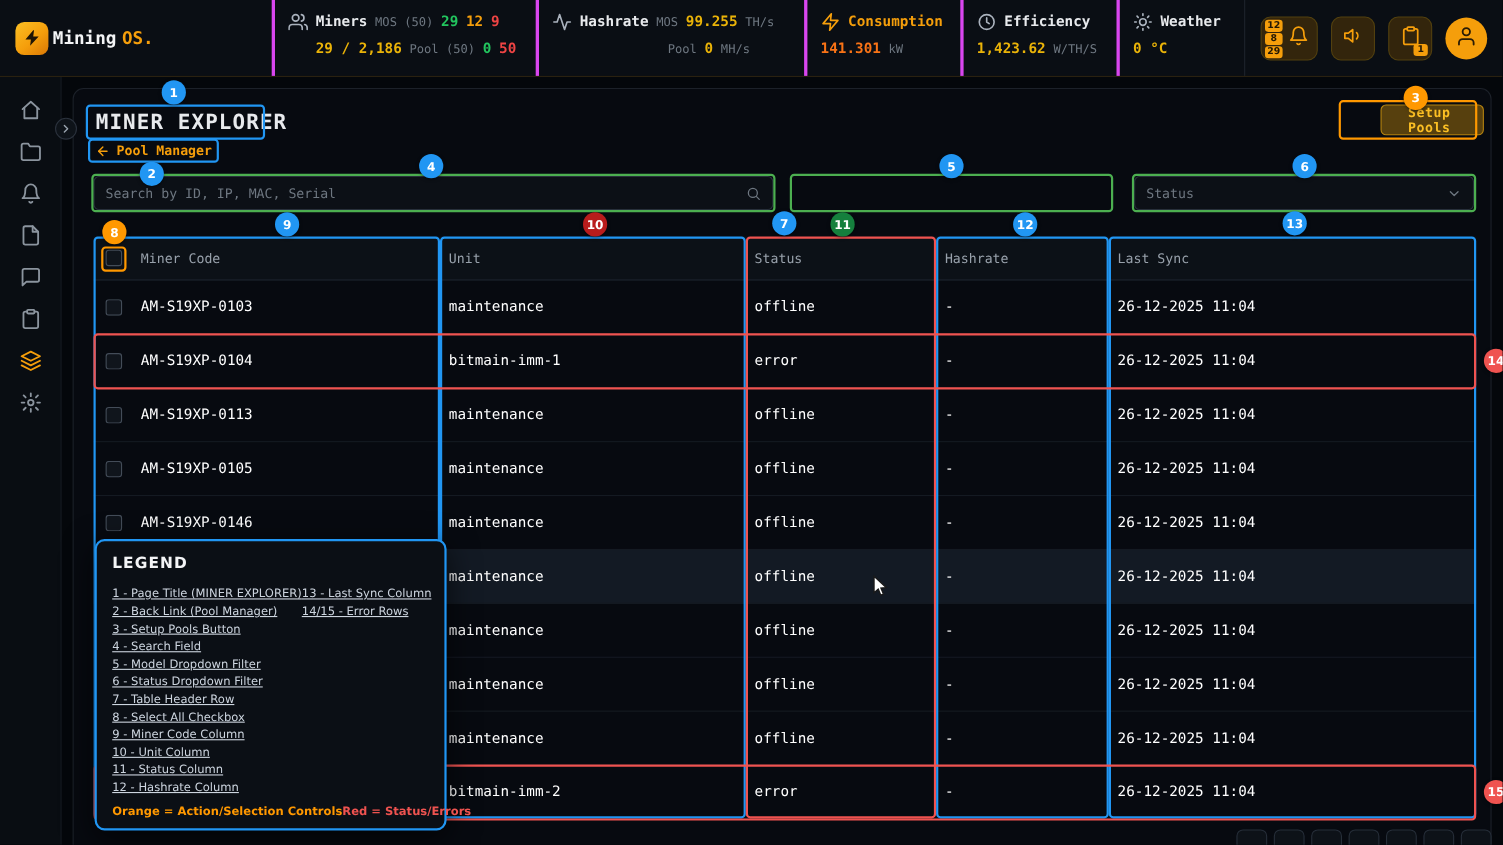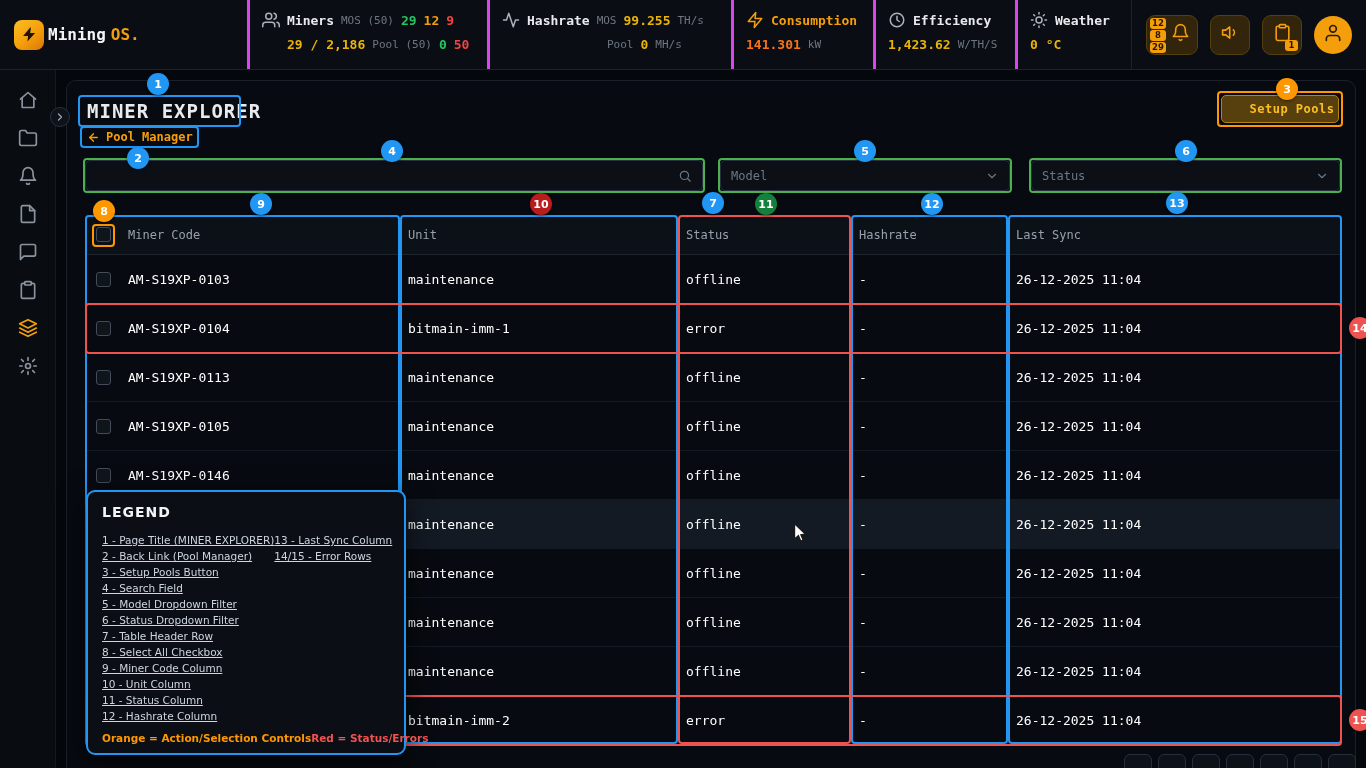--- a/index.html
+++ b/index.html
@@ -43,21 +43,21 @@
   .sb-item svg { width:20px; height:20px; }
   .sb-item.active { color:#f59e0b; }
   .sidebar-toggle { position:absolute; left:50px; top:107px; width:20px; height:20px; border-radius:50%; background:#0e1319; border:1px solid #2b323d; color:#9aa4af; display:flex; align-items:center; justify-content:center; z-index:35; cursor:pointer; }
   .sidebar-toggle svg { width:12px; height:12px; }
 
   
   .panel { position:absolute; left:66px; top:80px; width:1290px; height:700px; background:#070a10; border:1px solid #1c2129; border-radius:10px; z-index:1; }
   .page-title { position:absolute; left:87px; top:100px; font-size:19px; font-weight:bold; letter-spacing:1px; color:#e8eaed; z-index:2; }
   .back-link { position:absolute; left:87px; top:130px; display:flex; align-items:center; gap:6px; color:#f59e0b; font-size:12px; font-weight:bold; z-index:2; cursor:pointer; }
   .back-link svg { width:13px; height:13px; }
-  .setup-btn { position:absolute; left:1221px; top:95px; width:118px; height:28px; background:#57400e; border:1px solid #b5830f; border-radius:5px; color:#fbbf24; font-size:12px; font-weight:bold; display:flex; align-items:center; justify-content:center; z-index:2; cursor:pointer; letter-spacing:.5px;padding-left:24px; }
+  .setup-btn { position:absolute; left:1255px; top:95px; width:94px; height:28px; background:#57400e; border:1px solid #b5830f; border-radius:5px; color:#fbbf24; font-size:12px; font-weight:bold; display:flex; align-items:center; justify-content:center; z-index:2; cursor:pointer; letter-spacing:.5px;padding-left:24px; }
   .filter { position:absolute; top:160px; height:31px; background:#0c1016; border:1px solid #28303b; border-radius:5px; display:flex; align-items:center; padding:0 10px; color:#6e7781; font-size:12px; z-index:2; }
   .filter .ficon { width:14px; height:14px; margin-left:auto; color:#6e7781; flex:none; }
   .filter .ficon svg { width:14px; height:14px; }
   .search-input { flex:1; background:transparent; border:none; outline:none; color:#aeb6c0; font-size:12px; font-family:inherit; }
   .search-input::placeholder { color:#6e7781; }
   .f-search { left:85px; width:618px; }
   .f-model { left:720px; width:290px; }
   .f-status { left:1031px; width:309px; }
 
   
@@ -262,29 +262,24 @@
   <div class="back-link">
     <svg viewBox="0 0 24 24" fill="none" stroke="currentColor" stroke-width="2.4" stroke-linecap="round" stroke-linejoin="round">
         <path d="M19 12H5"></path>
         <path d="M12 19l-7-7 7-7"></path>
       </svg>
     <span>Pool Manager</span>
   </div>
   <div class="setup-btn">Setup Pools</div>
 
   <div class="filter f-search">
+    <input class="search-input" type="text" placeholder="Search by ID, IP, MAC, Serial" style="">
     <span class="ficon"><svg viewBox="0 0 24 24" fill="none" stroke="currentColor" stroke-width="2" stroke-linecap="round" stroke-linejoin="round">
           <circle cx="11" cy="11" r="7"></circle>
           <path d="M21 21l-4.3-4.3"></path>
-        </svg></span>
-  </div>
-  <div class="filter f-model">
-    <span>Model</span>
-    <span class="ficon"><svg viewBox="0 0 24 24" fill="none" stroke="currentColor" stroke-width="2" stroke-linecap="round" stroke-linejoin="round">
-          <path d="M6 9l6 6 6-6"></path>
         </svg></span>
   </div>
   <div class="filter f-status">
     <span>Status</span>
     <span class="ficon"><svg viewBox="0 0 24 24" fill="none" stroke="currentColor" stroke-width="2" stroke-linecap="round" stroke-linejoin="round">
           <path d="M6 9l6 6 6-6"></path>
         </svg></span>
   </div>
 
   <div class="table">

